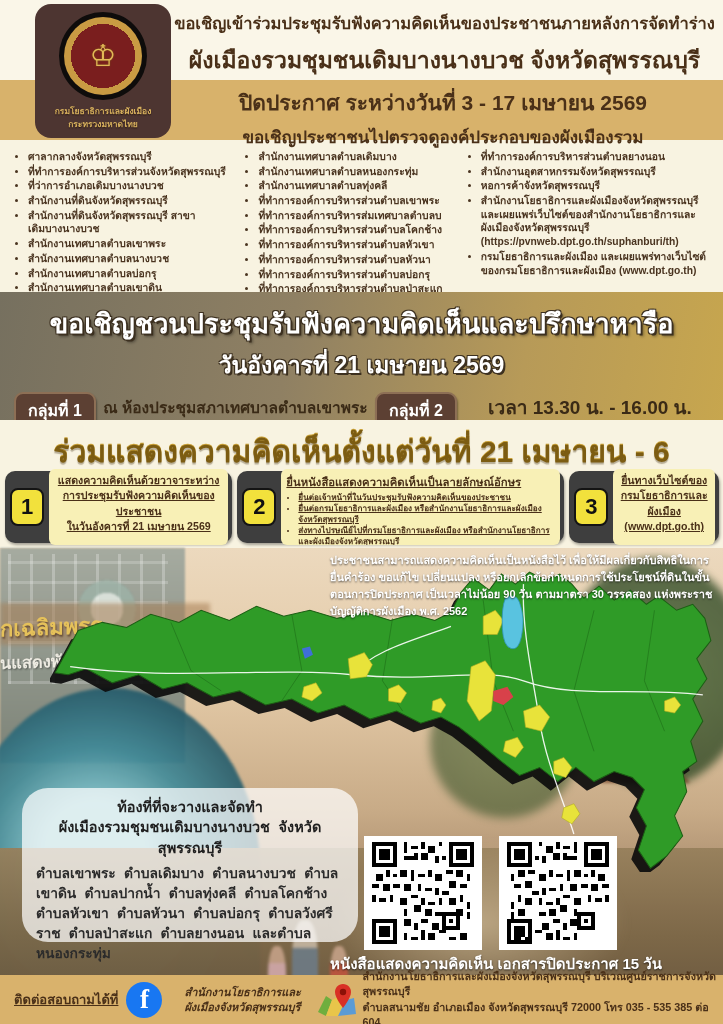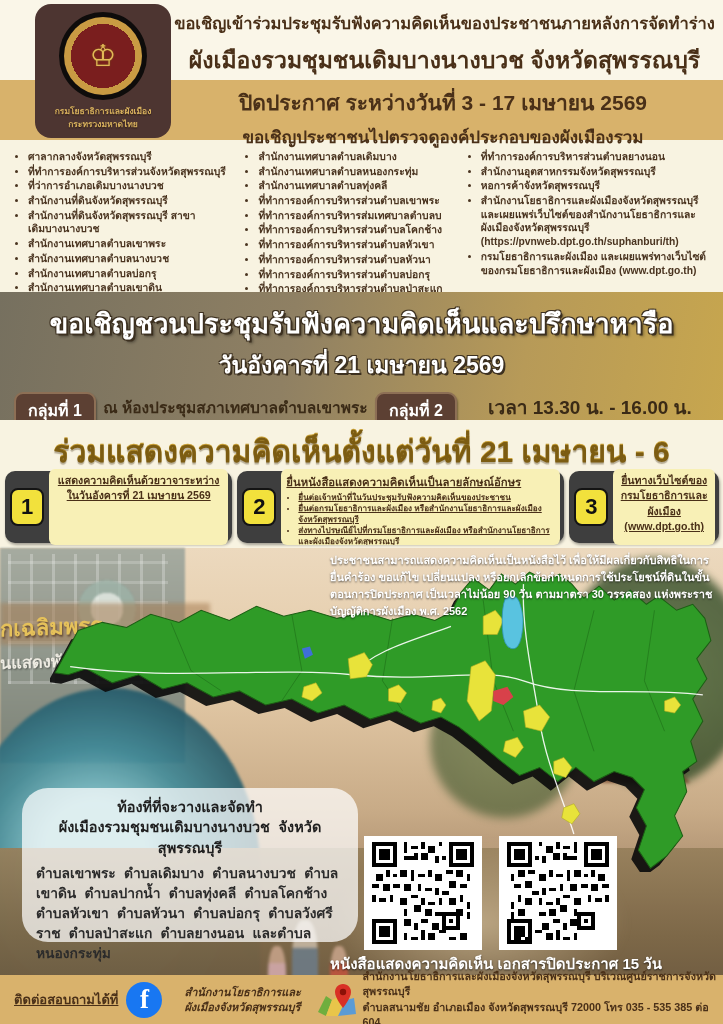--- a/index.html
+++ b/index.html
@@ -192,20 +192,21 @@
   </div>
 
   <div class="fb-title">ร่วมแสดงความคิดเห็นตั้งแต่วันที่ 21 เมษายน - 6 พฤษภาคม 2569</div>
 
   <div class="channels">
     <div class="channel ch1">
       <div class="num">1</div>
       <div class="panel">
         <ul class="plain-lines">
             <li>แสดงความคิดเห็นด้วยวาจาระหว่าง</li>
+            <li>การประชุมรับฟังความคิดเห็นของประชาชน</li>
             <li>ในวันอังคารที่ 21 เมษายน 2569</li>
           </ul>
       </div>
     </div>
     <div class="channel ch2">
       <div class="num">2</div>
       <div class="panel">
         <div class="ch2-head">ยื่นหนังสือแสดงความคิดเห็นเป็นลายลักษณ์อักษร</div>
         <ul class="ch2-bullets">
             <li>ยื่นต่อเจ้าหน้าที่ในวันประชุมรับฟังความคิดเห็นของประชาชน</li>

